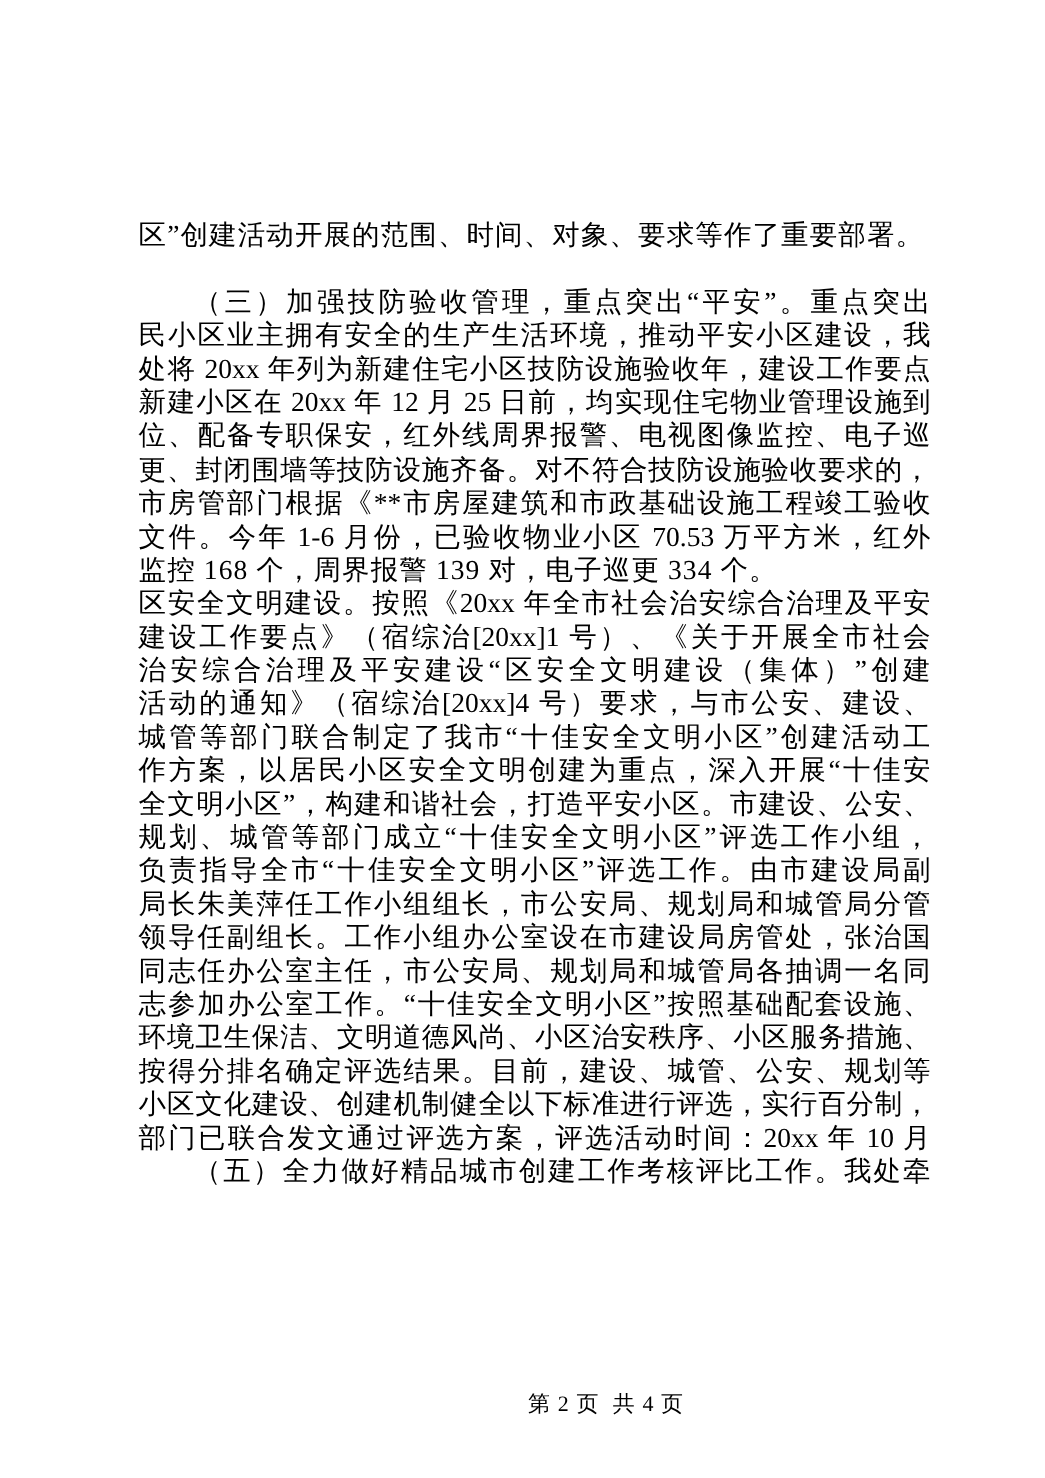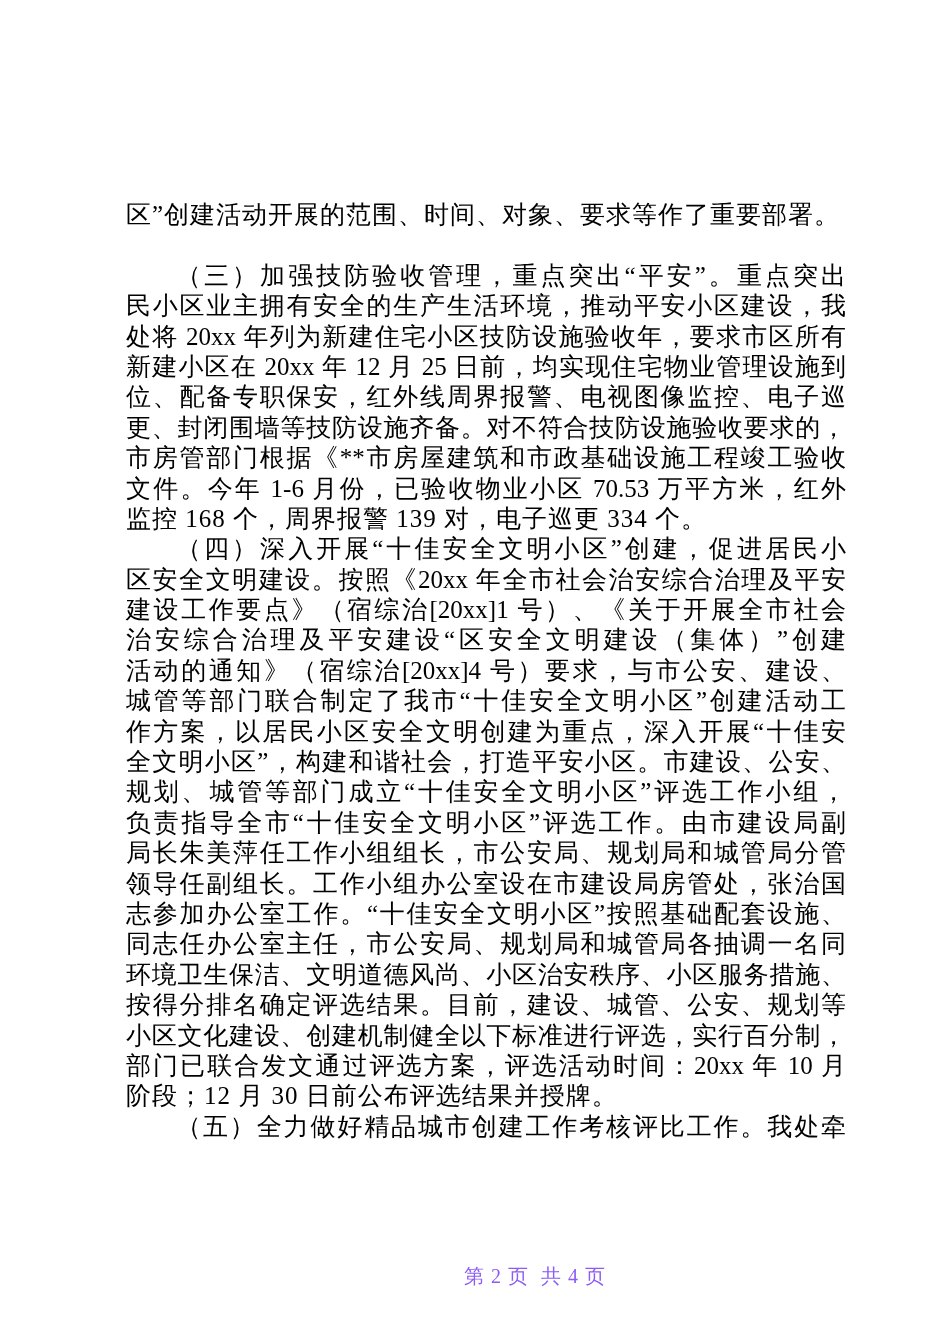--- a/index.html
+++ b/index.html
@@ -35,61 +35,59 @@
   .line.justify {
     letter-spacing: 0;
     text-align: justify;
     text-align-last: justify;
   }
   .line.indent {
     text-indent: 50px;
   }
   .footer {
     position: absolute;
-    left: 440px;
+    left: 456px;
     top: 1240px;
     font-size: 20px;
     letter-spacing: 1px;
-    color: #8b5cf6;
+    color: #000000;
     white-space: pre;
   }
 </style>
 </head>
 <body>
 
 <div class="page">
   <div class="doc-body">
       <div class="line">区”创建活动开展的范围、时间、对象、要求等作了重要部署。</div>
       <div class="line"></div>
       <div class="line justify indent">（三）加强技防验收管理，重点突出“平安”。重点突出</div>
       <div class="line justify">民小区业主拥有安全的生产生活环境，推动平安小区建设，我</div>
-      <div class="line justify">处将 20xx 年列为新建住宅小区技防设施验收年，要求市区所有</div>
+      <div class="line justify">处将 20xx 年列为新建住宅小区技防设施验收年，建设工作要点</div>
       <div class="line justify">新建小区在 20xx 年 12 月 25 日前，均实现住宅物业管理设施到</div>
       <div class="line justify">位、配备专职保安，红外线周界报警、电视图像监控、电子巡</div>
       <div class="line justify">更、封闭围墙等技防设施齐备。对不符合技防设施验收要求的，</div>
       <div class="line justify">市房管部门根据《**市房屋建筑和市政基础设施工程竣工验收</div>
       <div class="line justify">文件。今年 1-6 月份，已验收物业小区 70.53 万平方米，红外</div>
       <div class="line">监控 168 个，周界报警 139 对，电子巡更 334 个。</div>
-      <div class="line justify indent">（四）深入开展“十佳安全文明小区”创建，促进居民小</div>
       <div class="line justify">区安全文明建设。按照《20xx 年全市社会治安综合治理及平安</div>
       <div class="line justify">建设工作要点》（宿综治[20xx]1 号）、《关于开展全市社会</div>
       <div class="line justify">治安综合治理及平安建设“区安全文明建设（集体）”创建</div>
       <div class="line justify">活动的通知》（宿综治[20xx]4 号）要求，与市公安、建设、</div>
       <div class="line justify">城管等部门联合制定了我市“十佳安全文明小区”创建活动工</div>
       <div class="line justify">作方案，以居民小区安全文明创建为重点，深入开展“十佳安</div>
       <div class="line justify">全文明小区”，构建和谐社会，打造平安小区。市建设、公安、</div>
       <div class="line justify">规划、城管等部门成立“十佳安全文明小区”评选工作小组，</div>
       <div class="line justify">负责指导全市“十佳安全文明小区”评选工作。由市建设局副</div>
       <div class="line justify">局长朱美萍任工作小组组长，市公安局、规划局和城管局分管</div>
       <div class="line justify">领导任副组长。工作小组办公室设在市建设局房管处，张治国</div>
+      <div class="line justify">同志任办公室主任，市公安局、规划局和城管局各抽调一名同</div>
       <div class="line justify">志参加办公室工作。“十佳安全文明小区”按照基础配套设施、</div>
-      <div class="line justify">同志任办公室主任，市公安局、规划局和城管局各抽调一名同</div>
       <div class="line justify">环境卫生保洁、文明道德风尚、小区治安秩序、小区服务措施、</div>
       <div class="line justify">按得分排名确定评选结果。目前，建设、城管、公安、规划等</div>
       <div class="line justify">小区文化建设、创建机制健全以下标准进行评选，实行百分制，</div>
       <div class="line justify">部门已联合发文通过评选方案，评选活动时间：20xx 年 10 月</div>
-      <div class="line">阶段；12 月 30 日前公布评选结果并授牌。</div>
       <div class="line justify indent">（五）全力做好精品城市创建工作考核评比工作。我处牵</div>
     </div>
   <div class="footer">
     <span>第 2 页  共 4 页</span>
   </div>
 </div>
 
 </body></html>

